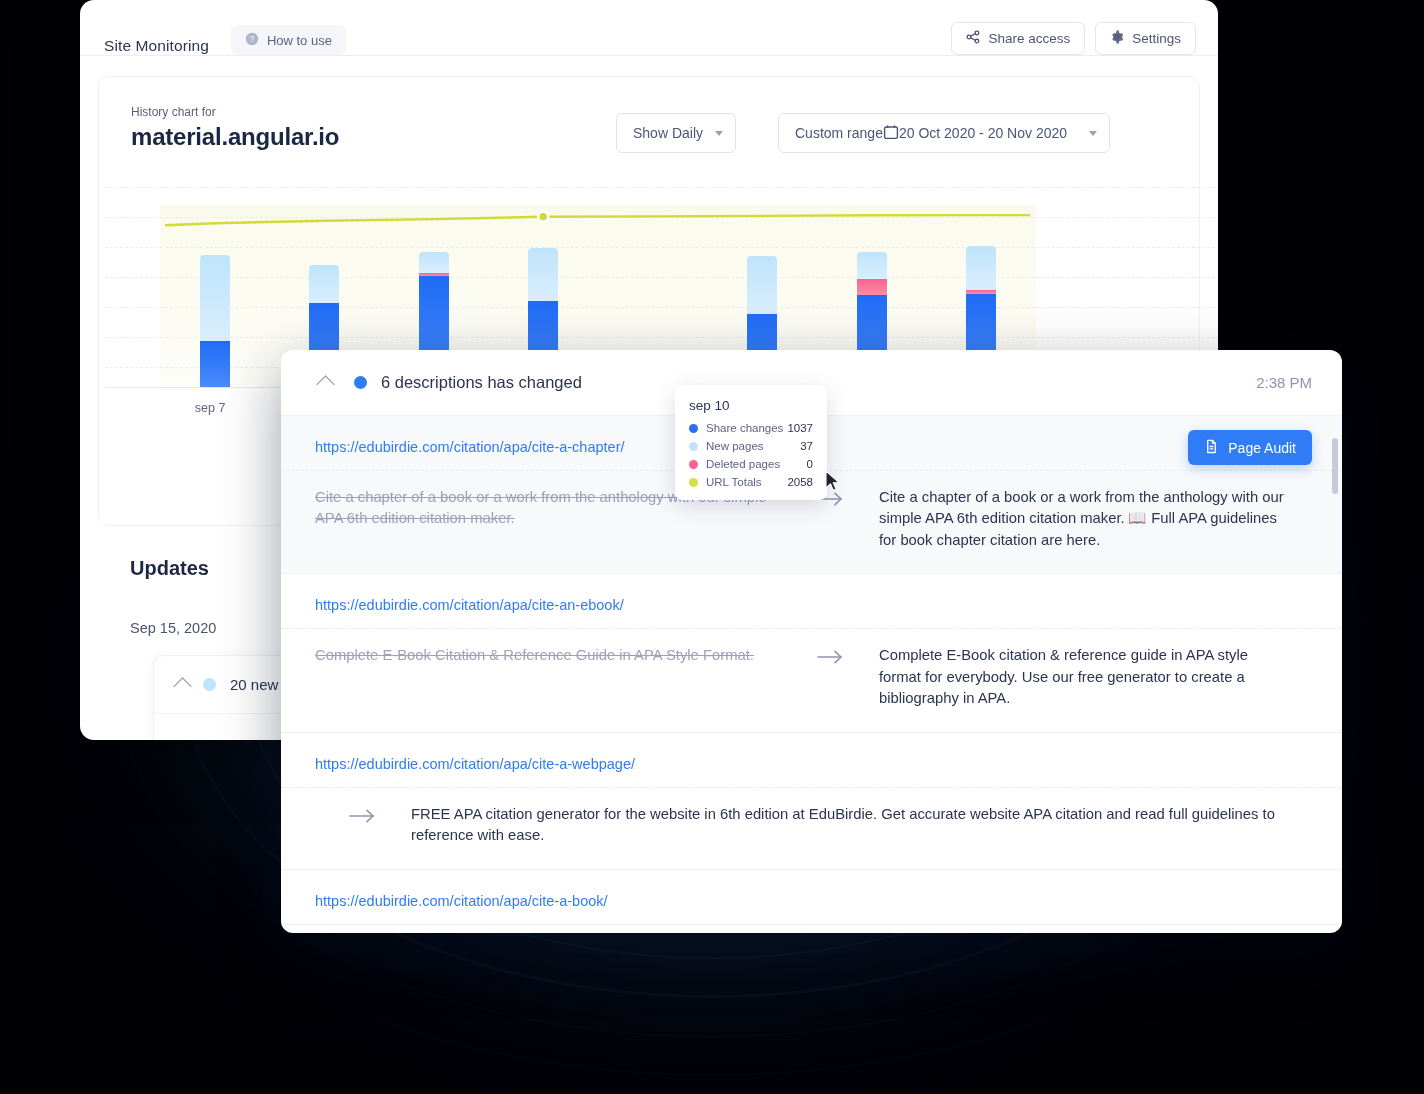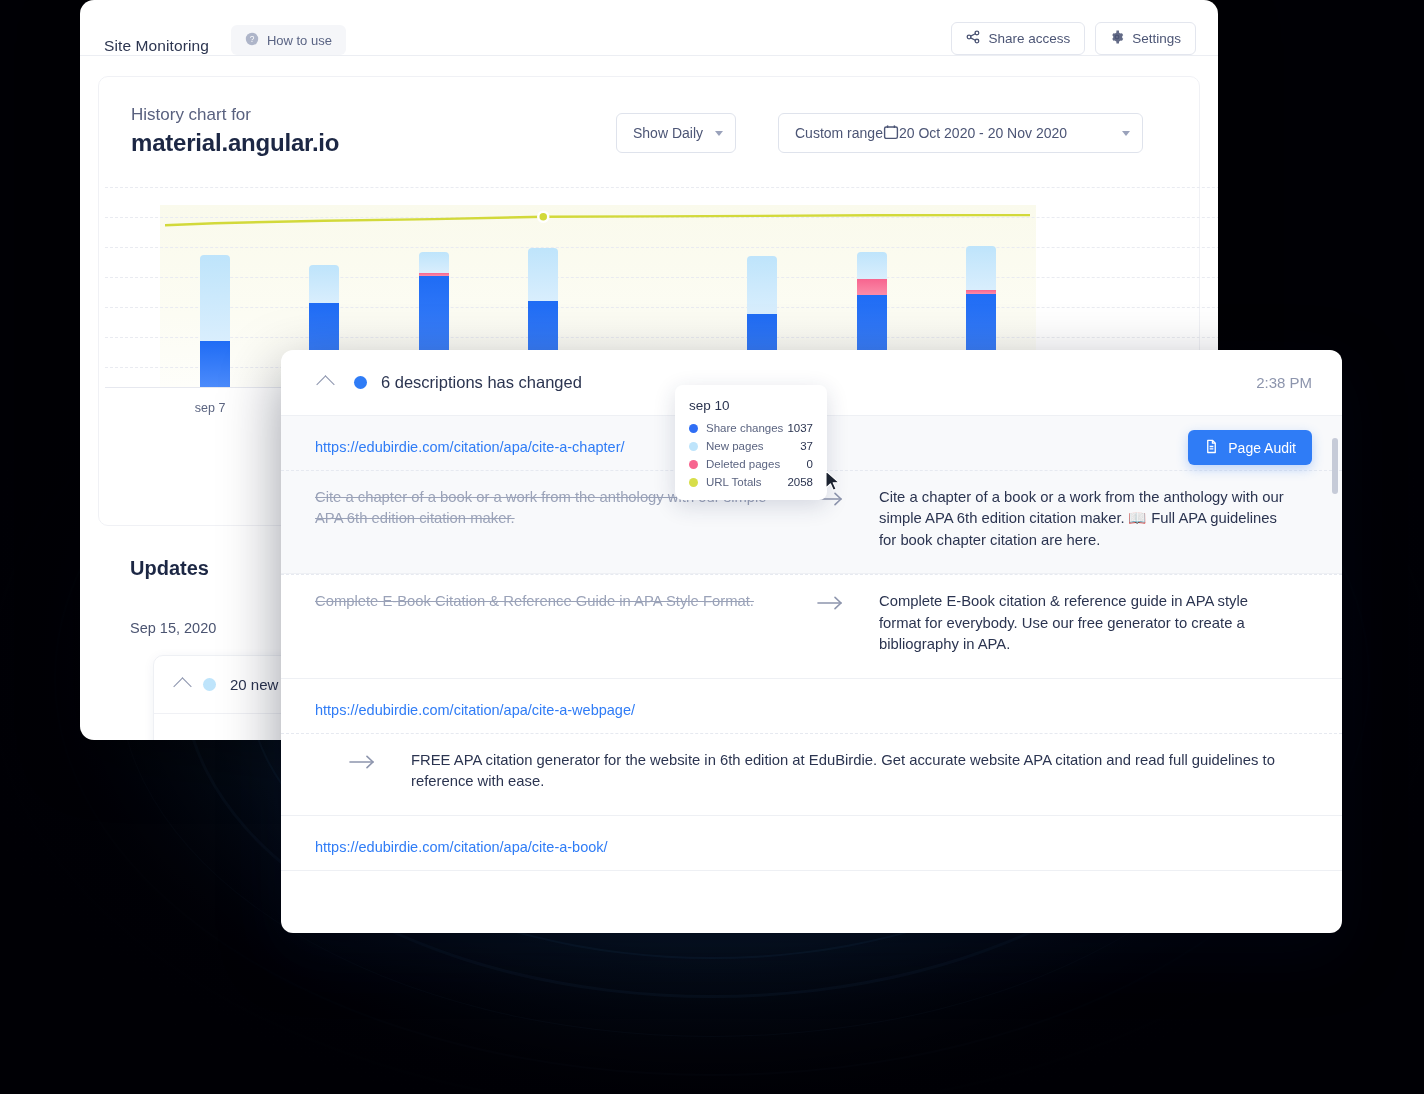--- a/index.html
+++ b/index.html
@@ -116,21 +116,21 @@
     border-radius: 10px;
   }
   #chart-head {
     position: absolute;
     left: 32px;
     top: 28px;
     right: 32px;
     height: 56px;
   }
   #chart-kicker {
-    font-size: 17px;
+    font-size: 12px;
     color: #59617f;
     margin-bottom: 4px;
   }
   #chart-domain {
     font-size: 24px;
     font-weight: bold;
     color: #1c2744;
     letter-spacing: -.2px;
   }
   .ctrl {
@@ -140,21 +140,21 @@
     border: 1px solid #dfe3ec;
     border-radius: 6px;
     display: flex;
     align-items: center;
     background: #fff;
     font-size: 14px;
     color: #4c5575;
     cursor: pointer;
   }
   #ctrl-granularity { left: 485px; width: 120px; padding: 0 12px 0 16px; }
-  #ctrl-range { left: 647px; width: 365px; padding: 0 12px 0 16px; gap: 0; }
+  #ctrl-range { left: 647px; width: 332px; padding: 0 12px 0 16px; gap: 0; }
   .ctrl .caret {
     margin-left: auto;
     width: 0; height: 0;
     border-left: 4.5px solid transparent;
     border-right: 4.5px solid transparent;
     border-top: 5px solid #9aa2bb;
   }
 
   
   #plot {
@@ -558,20 +558,23 @@
           <div class="diff-arrow">
             <svg width="28" height="18" viewBox="0 0 28 18" fill="none" stroke="#8d95ad" stroke-width="1.6" stroke-linecap="round" stroke-linejoin="round">
               <line x1="1" y1="9" x2="24" y2="9"></line>
               <polyline points="18,3.4 24,9 18,14.6"></polyline>
             </svg>
           </div>
           <div class="diff-new">Cite a chapter of a book or a work from the anthology with our simple APA 6th edition citation maker. 📖 Full APA guidelines for book chapter citation are here.</div>
         </div>
       </div>
       <div class="url-block">
+        <div class="url-row">
+          <a class="url-link">https://edubirdie.com/citation/apa/cite-an-ebook/</a>
+        </div>
         <div class="diff-row">
           <div class="diff-old">Complete E-Book Citation &amp; Reference Guide in APA Style Format.</div>
           <div class="diff-arrow">
             <svg width="28" height="18" viewBox="0 0 28 18" fill="none" stroke="#8d95ad" stroke-width="1.6" stroke-linecap="round" stroke-linejoin="round">
               <line x1="1" y1="9" x2="24" y2="9"></line>
               <polyline points="18,3.4 24,9 18,14.6"></polyline>
             </svg>
           </div>
           <div class="diff-new">Complete E-Book citation &amp; reference guide in APA style format for everybody. Use our free generator to create a bibliography in APA.</div>
         </div>

